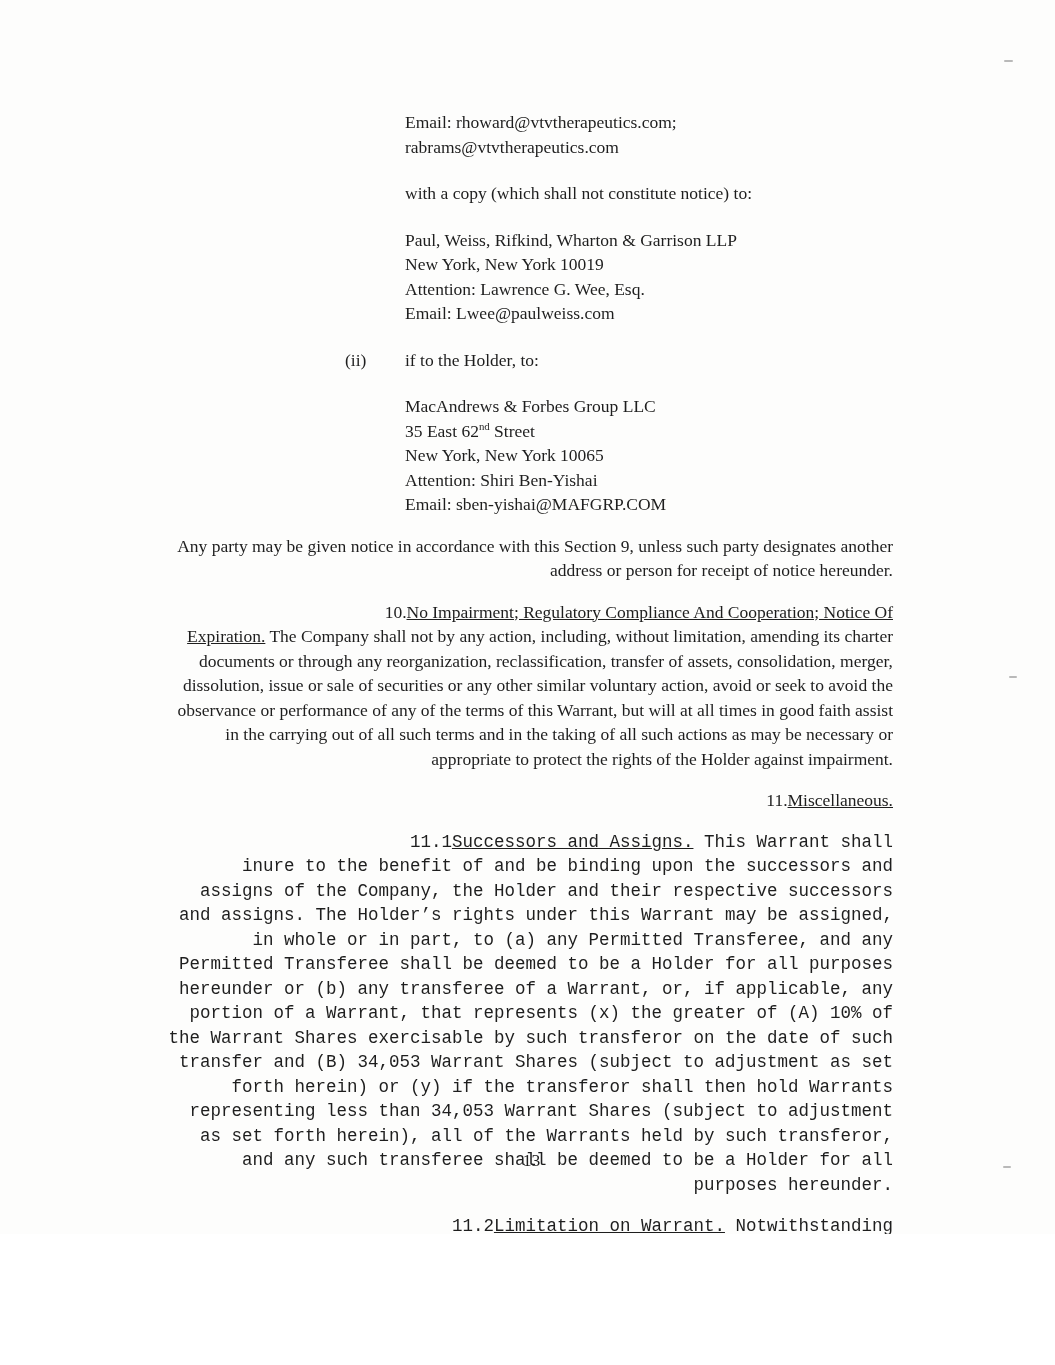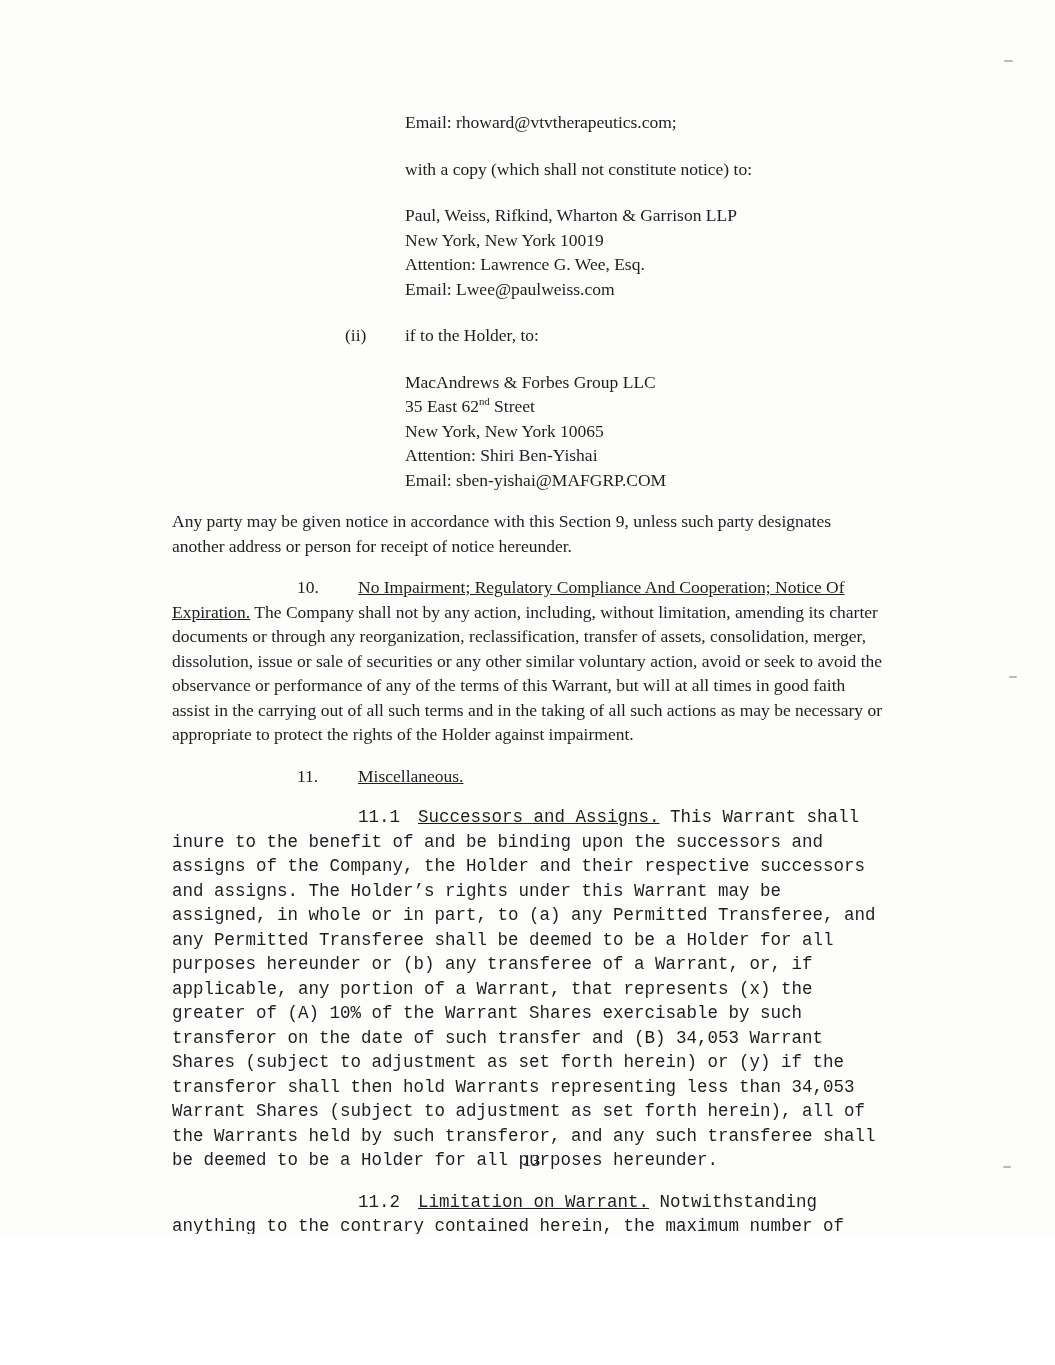--- a/index.html
+++ b/index.html
@@ -31,23 +31,23 @@
     margin-top: 22px;
     margin-left: 187px;
     display: flex;
   }
   .item-marker {
     width: 60px;
     flex: 0 0 60px;
     font-family: Liberation Serif, serif;
   }
   p.body-para {
-    margin: 14px;
+    margin: 4px;
     margin-top: 17px;
-    text-align: left;
+    text-align: right;
   }
   .indent-sec {
     text-indent: 125px;
   }
   .indent-subsec {
     text-indent: 186px;
     font-family: Liberation Mono, monospace;
   }
   .sec-num {
     display: inline-block;
@@ -87,20 +87,21 @@
 <body>
 
 <div class="page">
 
   <div class="scan-artifact art1"></div>
   <div class="scan-artifact art2"></div>
   <div class="scan-artifact art3"></div>
 
   <div class="indent-block">
     <div>Email: rhoward@vtvtherapeutics.com;</div>
+    <div>rabrams@vtvtherapeutics.com</div>
   </div>
 
   <div class="indent-block block-gap">with a copy (which shall not constitute notice) to:</div>
 
   <div class="indent-block block-gap">
     <div>Paul, Weiss, Rifkind, Wharton &amp; Garrison LLP</div>
     <div>New York, New York 10019</div>
     <div>Attention: Lawrence G. Wee, Esq.</div>
     <div>Email: Lwee@paulweiss.com</div>
   </div>

